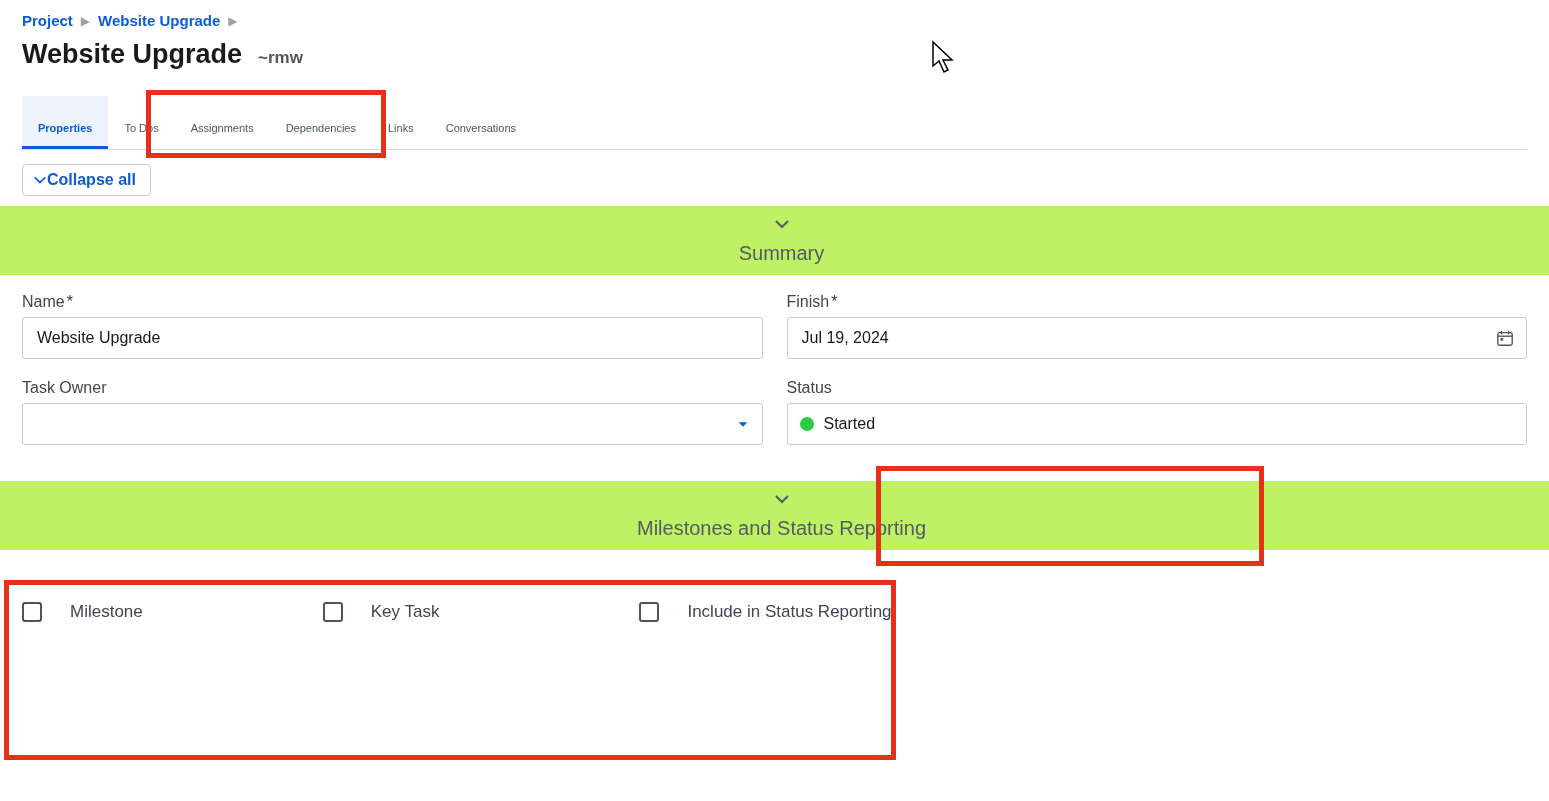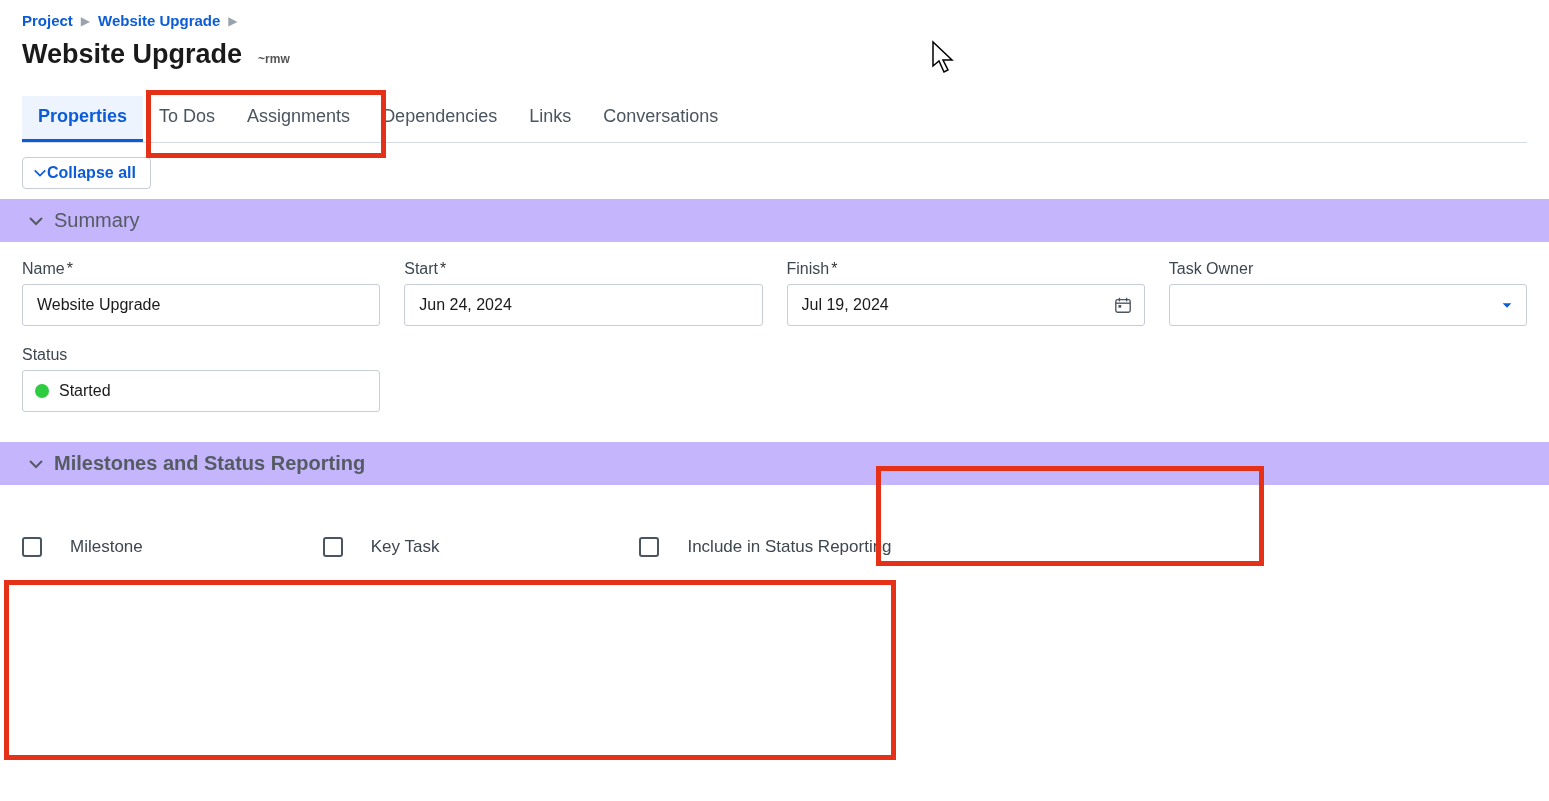--- a/index.html
+++ b/index.html
@@ -35,32 +35,32 @@
     margin-bottom: 26px;
   }
   .title-row h1 {
     margin: 0;
     font-size: 27px;
     font-weight: 700;
     color: #1a1a1a;
   }
   .title-row .owner-tag {
     color: #555;
-    font-size: 12px;
+    font-size: 17px;
     font-weight: 600;
   }
   .tabs {
     display: flex;
     gap: 0;
     border-bottom: 1px solid #d5dbe0;
     position: relative;
   }
   .tab {
-    padding: 10px 16px 12px 16px;
-    font-size: 18px;
+    padding: 26px 16px 12px 16px;
+    font-size: 11px;
     color: #4a5560;
     cursor: pointer;
     border-bottom: 3px solid transparent;
   }
   .tab.active {
     color: #0b5cd6;
     font-weight: 700;
     background: #eef4fd;
     border-bottom: 3px solid #0b5cd6;
   }
@@ -75,34 +75,35 @@
     padding: 6px 14px 6px 10px;
     display: inline-flex;
     align-items: center;
     color: #0b5cd6;
     font-size: 16px;
     font-weight: 600;
     cursor: pointer;
   }
   .collapse-btn svg { width: 14px; height: 14px; fill: #0b5cd6; }
   .section-header {
-    background: #c4b5fd;
+    background: #bef264;
     padding: 10px 14px;
     display: flex;
     align-items: center;
     gap: 10px;
     font-size: 20px;
     color: #555b62;
     margin: 0 -22px 18px -22px;
     padding-left: 28px;
+    flex-direction: column;
   }
   .section-header svg { width: 16px; height: 16px; fill: #555b62; }
   .form-grid {
     display: grid;
-    grid-template-columns: 1fr 1fr 1fr 1fr;
+    grid-template-columns: 1fr 1fr;
     column-gap: 24px;
     row-gap: 20px;
     padding: 0 0 24px 0;
     max-width: 1510px;
   }
   .form-field label.fld-label {
     display: block;
     color: #3d4750;
     font-size: 16px;
     margin-bottom: 6px;
@@ -132,21 +133,21 @@
   .date-input svg { width: 18px; height: 18px; fill: #4a5560; flex-shrink: 0; }
   .select-input svg { width: 14px; height: 14px; fill: #0b5cd6; flex-shrink: 0; }
   .status-input .dot {
     width: 14px; height: 14px; border-radius: 50%;
     background: #2ecc40;
     margin-right: 10px;
     flex-shrink: 0;
   }
   .status-input span { font-size: 16px; color: #1a1a1a; }
   .status-input { justify-content: flex-start; }
-  .milestones-section .section-header { margin-top: 6px; font-weight: bold; }
+  .milestones-section .section-header { margin-top: 12px; }
   .checkbox-row {
     display: flex;
     gap: 0;
     padding: 34px 0 18px 0;
   }
   .checkbox-item {
     display: flex;
     align-items: center;
     gap: 28px;
     font-size: 17px;
@@ -227,28 +228,20 @@
 
     <div class="form-field">
       <label class="fld-label">
         <span>Name</span><span class="req">*</span>
       </label>
       <div class="text-input">
         <input type="text" value="Website Upgrade" style="">
       </div>
     </div>
 
-    <div class="form-field">
-      <label class="fld-label">
-        <span>Start</span><span class="req">*</span>
-      </label>
-      <div class="text-input">
-        <input type="text" value="Jun 24, 2024" style="">
-      </div>
-    </div>
 
     <div class="form-field">
       <label class="fld-label">
         <span>Finish</span><span class="req">*</span>
       </label>
       <div class="date-input">
         <input type="text" value="Jul 19, 2024" style="">
         <svg viewBox="0 0 20 20">
           <rect x="2" y="4" width="16" height="14" rx="2" stroke="#4a5560" stroke-width="1.5" fill="none"></rect>
           <line x1="2" y1="8" x2="18" y2="8" stroke="#4a5560" stroke-width="1.5"></line>

